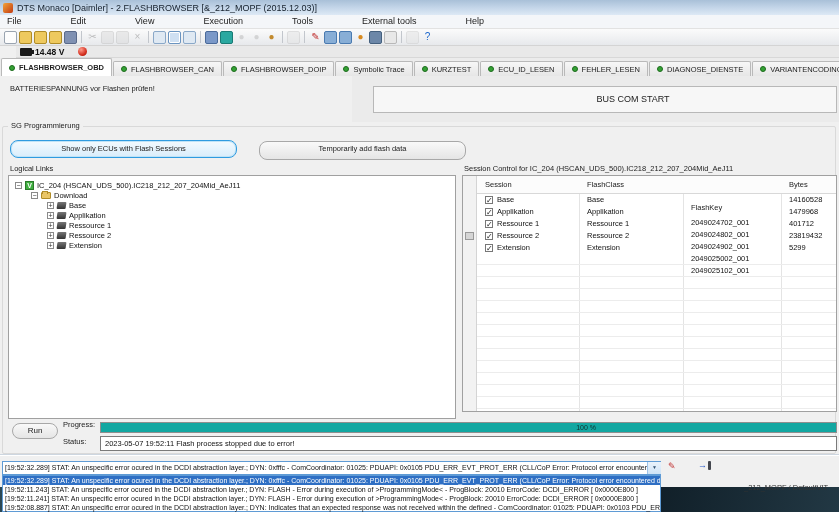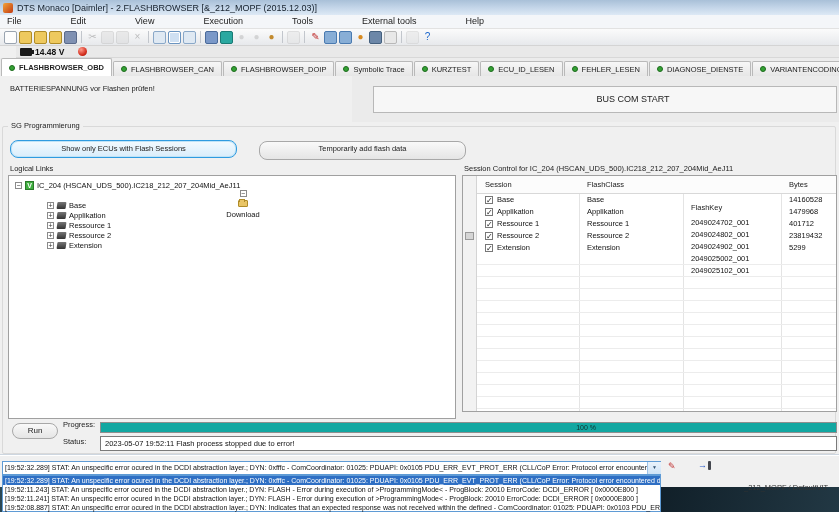--- a/index.html
+++ b/index.html
@@ -213,21 +213,21 @@
   <div id="btn-show" class="abs btn">Show only ECUs with Flash Sessions</div>
   <div id="btn-temp" class="abs btn">Temporarily add flash data</div>
 
   <div id="ll-label" class="abs">Logical Links</div>
   <div id="tree" class="abs">
       <div class="treerow" style="padding-left: 6px;">
         <span class="expander">−</span>
         <span class="ticon v">V</span>
         <span class="ttext">IC_204 (HSCAN_UDS_500).IC218_212_207_204Mid_AeJ11</span>
       </div>
-      <div class="treerow" style="padding-left: 22px; flex-direction: column;">
+      <div class="treerow" style="padding-left: 22px;">
         <span class="expander">−</span>
         <span class="ticon folder"></span>
         <span class="ttext">Download</span>
       </div>
       <div class="treerow" style="padding-left: 38px;">
         <span class="expander">+</span>
         <span class="ticon chip"></span>
         <span class="ttext">Base</span>
       </div>
       <div class="treerow" style="padding-left: 38px;">

